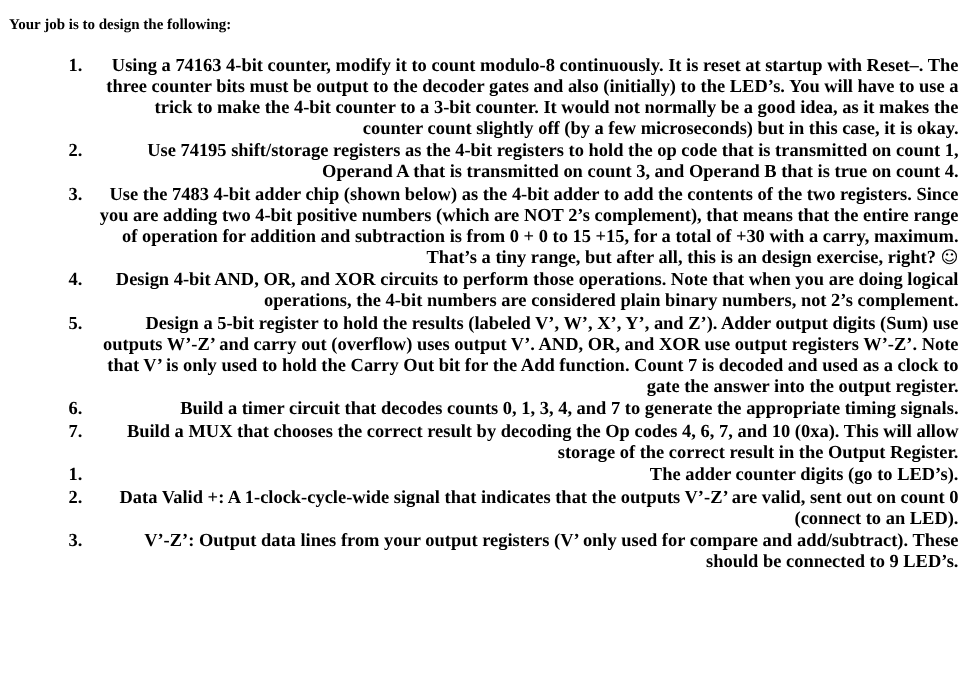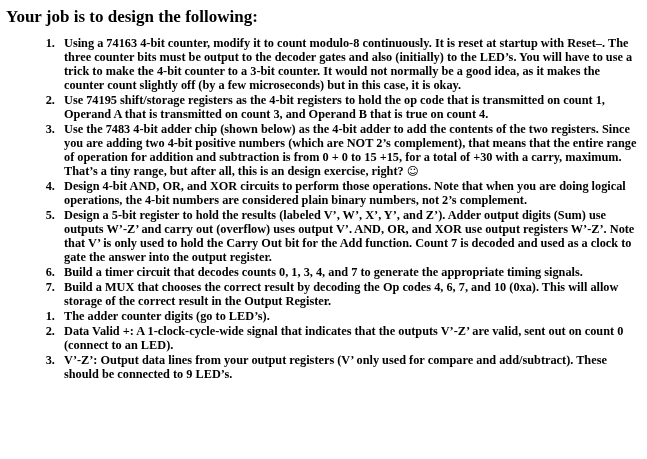--- a/index.html
+++ b/index.html
@@ -11,33 +11,34 @@
   }
   .page {
     width: 647px;
     height: 459px;
     box-sizing: border-box;
     padding: 8px 8px 0 6px;
     overflow: hidden;
     font-weight: bold;
   }
   .heading {
-    font-size: 17px;
+    font-size: 10px;
     font-weight: bold;
     margin: 0 0 10px 0;
     line-height: 18px;
   }
   .heading-2 {
     margin-top: 12px;
     margin-bottom: 12px;
   }
   ol.doc-list {
     margin: 0;
     padding: 0 0 0 52px;
     list-style-position: outside;
+    text-align: right;
   }
   ol.doc-list li {
     font-size: 12.3px;
     line-height: 14px;
     margin: 0 0 1px 0;
     padding-left: 6px;
   }
   .u {
   }
   .smiley {

